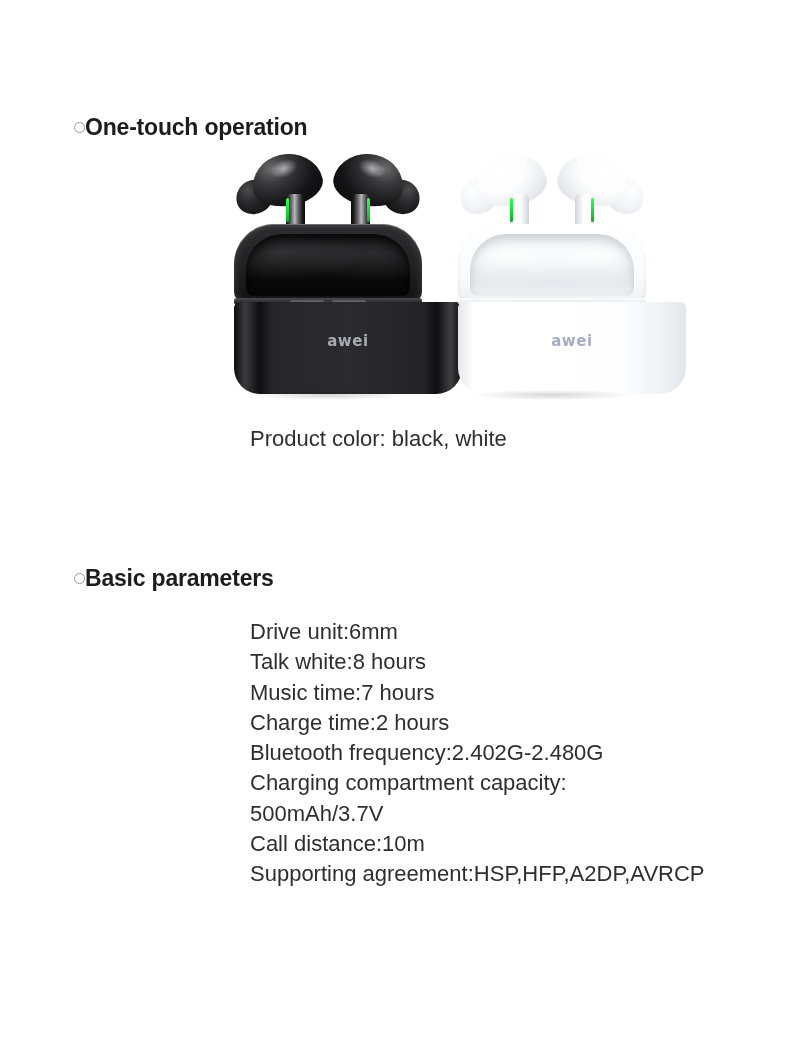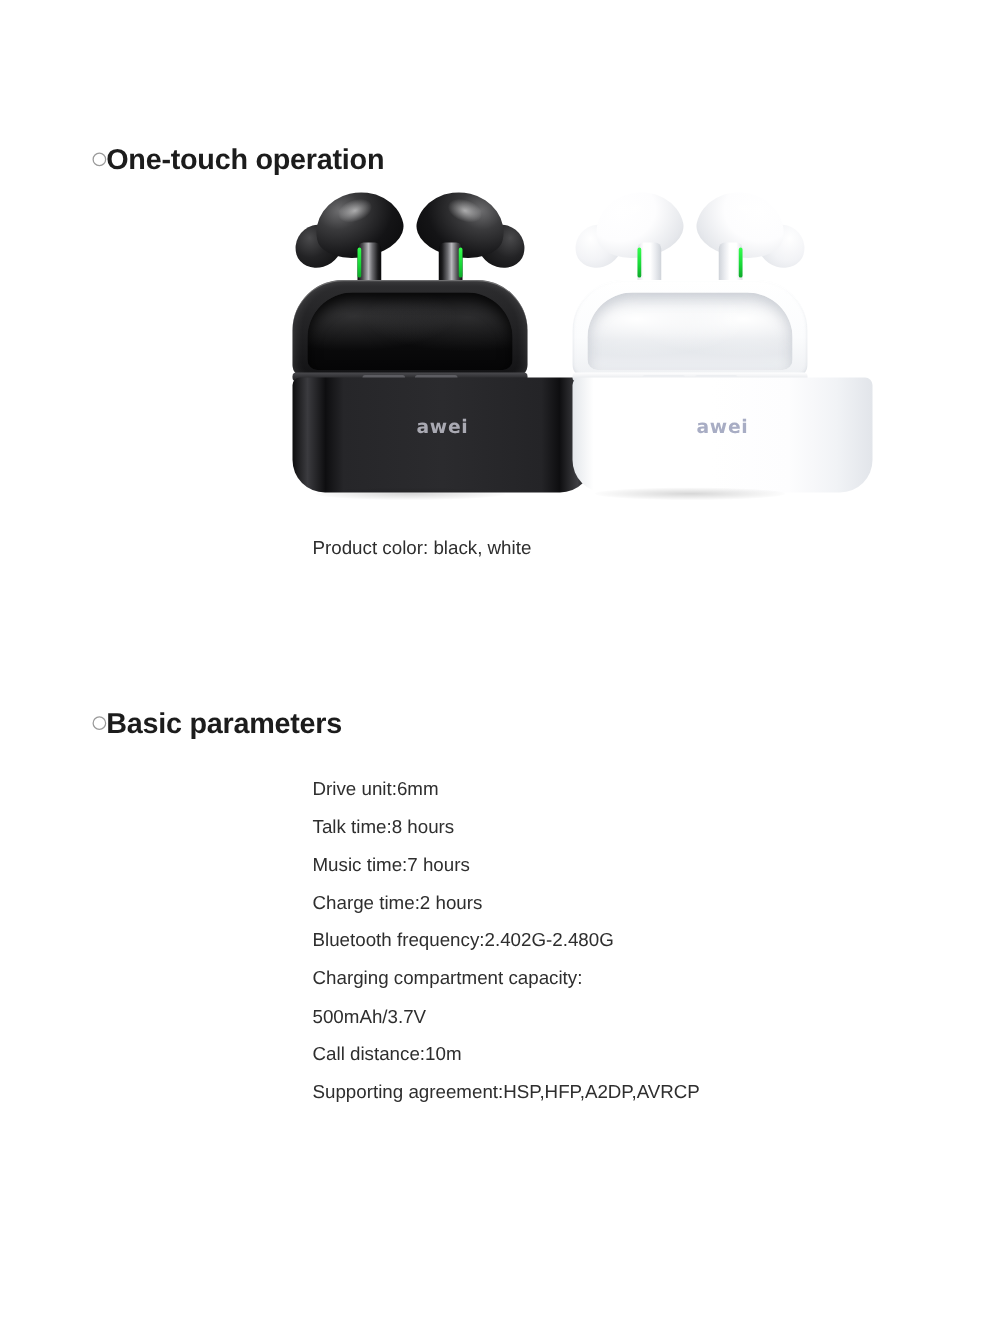--- a/index.html
+++ b/index.html
@@ -38,21 +38,21 @@
   }
 
   #heading-one  { left: 74px; top: 114px; }
   #heading-two  { left: 74px; top: 565px; }
 
   
   .text-block {
     position: absolute;
     left: 250px;
     color: #2e2e2e;
-    font-size: 15px;
+    font-size: 22px;
     line-height: 30.3px;
   }
   .text-block .line { white-space: nowrap; }
 
   #summary-block { top: 424px; }
   #specs-block   { top: 617px; }
 
   
   #product-gallery {
     position: absolute;
@@ -173,21 +173,20 @@
     left: 0; top: 0; right: 0; bottom: 0;
     border-radius: 40px 40px 10px 10px;
     pointer-events: none;
   }
   .case-base {
     position: absolute;
     left: 6px; top: 150px;
     width: 228px; height: 92px;
     border-radius: 6px 6px 26px 26px;
     overflow: hidden;
-    padding-left: 12px;
   }
   .case-hinge {
     position: absolute;
     left: 6px; top: 146px;
     width: 188px; height: 7px;
     border-radius: 3px;
   }
   .hinge-notch {
     position: absolute;
     top: 1.5px;
@@ -358,21 +357,21 @@
   <div class="line">Product color: black, white</div>
 </div>
 
 <div class="heading-row" id="heading-two">
   <span class="bullet-circle"></span>
   <span class="heading-text">Basic parameters</span>
 </div>
 
 <div class="text-block" id="specs-block">
   <div class="line">Drive unit:6mm</div>
-  <div class="line">Talk time:8 hours</div>
+  <div class="line">Talk white:8 hours</div>
   <div class="line">Music time:7 hours</div>
   <div class="line">Charge time:2 hours</div>
   <div class="line">Bluetooth frequency:2.402G-2.480G</div>
   <div class="line">Charging compartment capacity:</div>
   <div class="line">500mAh/3.7V</div>
   <div class="line">Call distance:10m</div>
   <div class="line">Supporting agreement:HSP,HFP,A2DP,AVRCP</div>
 </div>
 
 </body></html>

